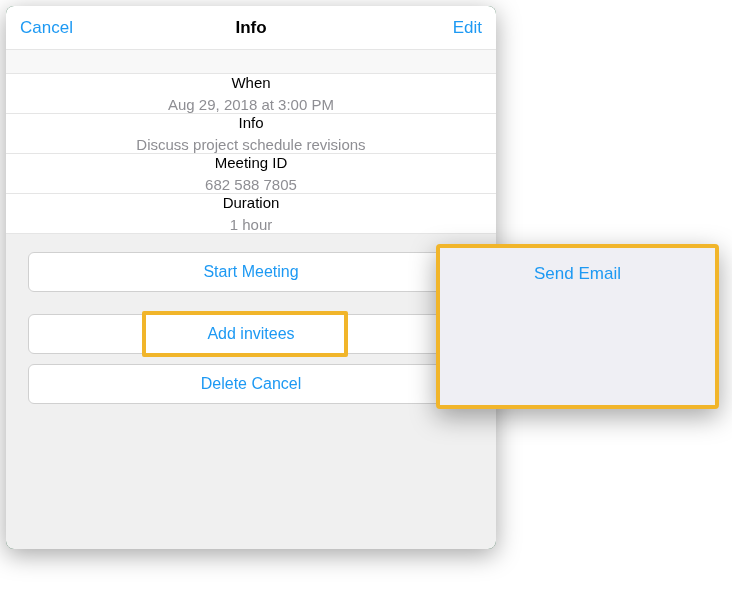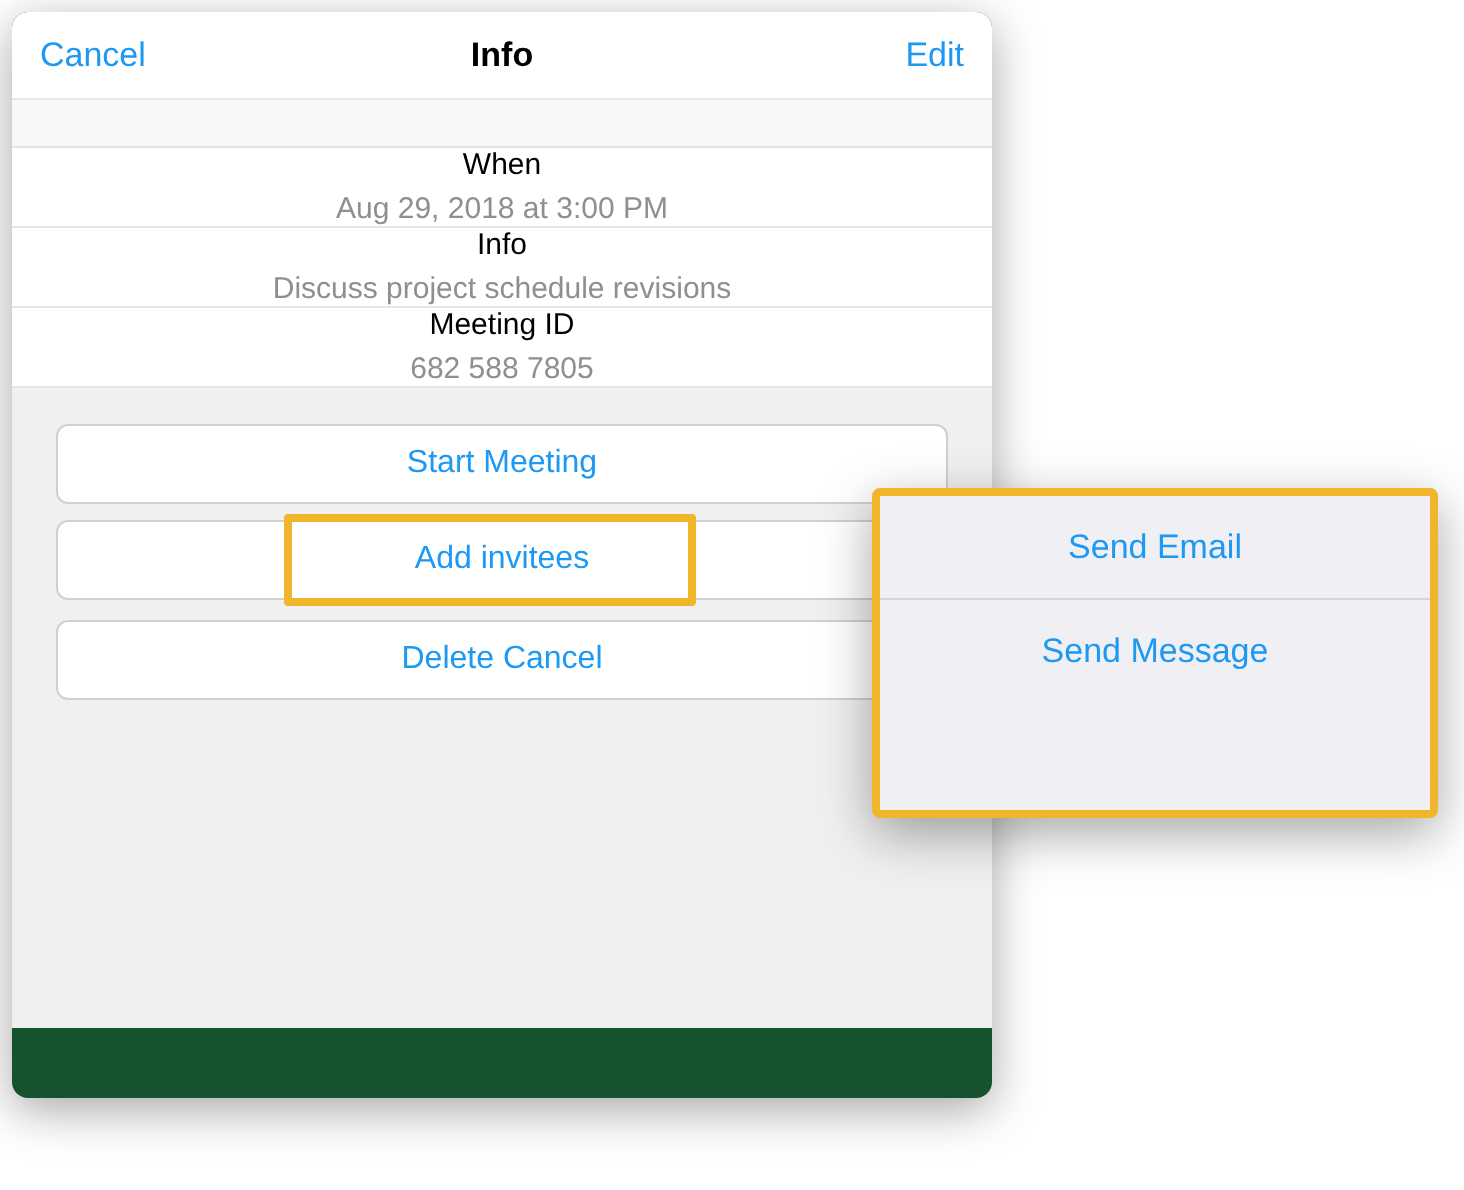--- a/index.html
+++ b/index.html
@@ -93,21 +93,21 @@
     display: block;
     width: 100%;
     height: 40px;
     line-height: 38px;
     text-align: center;
     background: #fff;
     border: 1px solid #d0d0d0;
     border-radius: 6px;
     color: #1d99f3;
     font-size: 16px;
-    margin-bottom: 8px;
+    margin-bottom: 22px;
     cursor: pointer;
     font-family: inherit;
   }
   .btn-highlight-wrap {
     position: relative;
     margin-bottom: 10px;
   }
   .btn-highlight-wrap .btn { margin-bottom: 0; }
   .highlight-inner {
     position: absolute;
@@ -161,27 +161,30 @@
     <span class="value">Aug 29, 2018 at 3:00 PM</span>
   </div>
   <div class="row">
     <span class="label">Info</span>
     <span class="value">Discuss project schedule revisions</span>
   </div>
   <div class="row">
     <span class="label">Meeting ID</span>
     <span class="value">682 588 7805</span>
   </div>
+  <div class="row">
+    <span class="label">Duration</span>
+    <span class="value">1 hour</span>
+  </div>
 
   <div class="buttons-section">
     <button class="btn">Start Meeting</button>
     <div class="btn-highlight-wrap">
       <button class="btn">Add invitees</button>
       <div class="highlight-inner add-invitees-highlight"></div>
     </div>
     <button class="btn">Delete Cancel</button>
   </div>
 </div>
 
 <div class="popover">
   <div class="popover-row">Send Email</div>
-  <div class="popover-row">Send Message</div>
 </div>
 
 </body></html>

